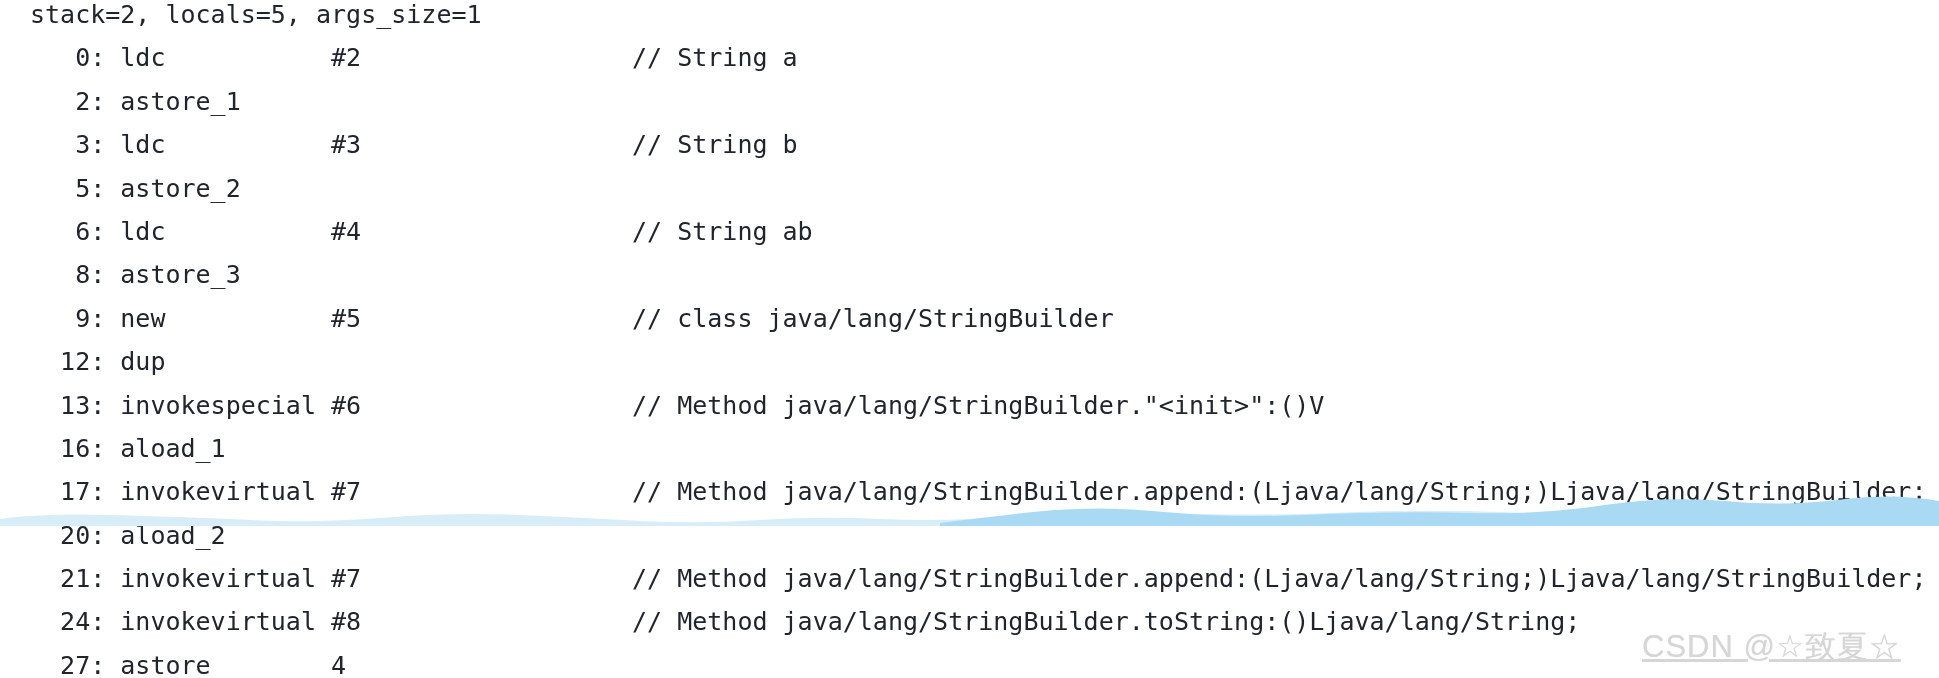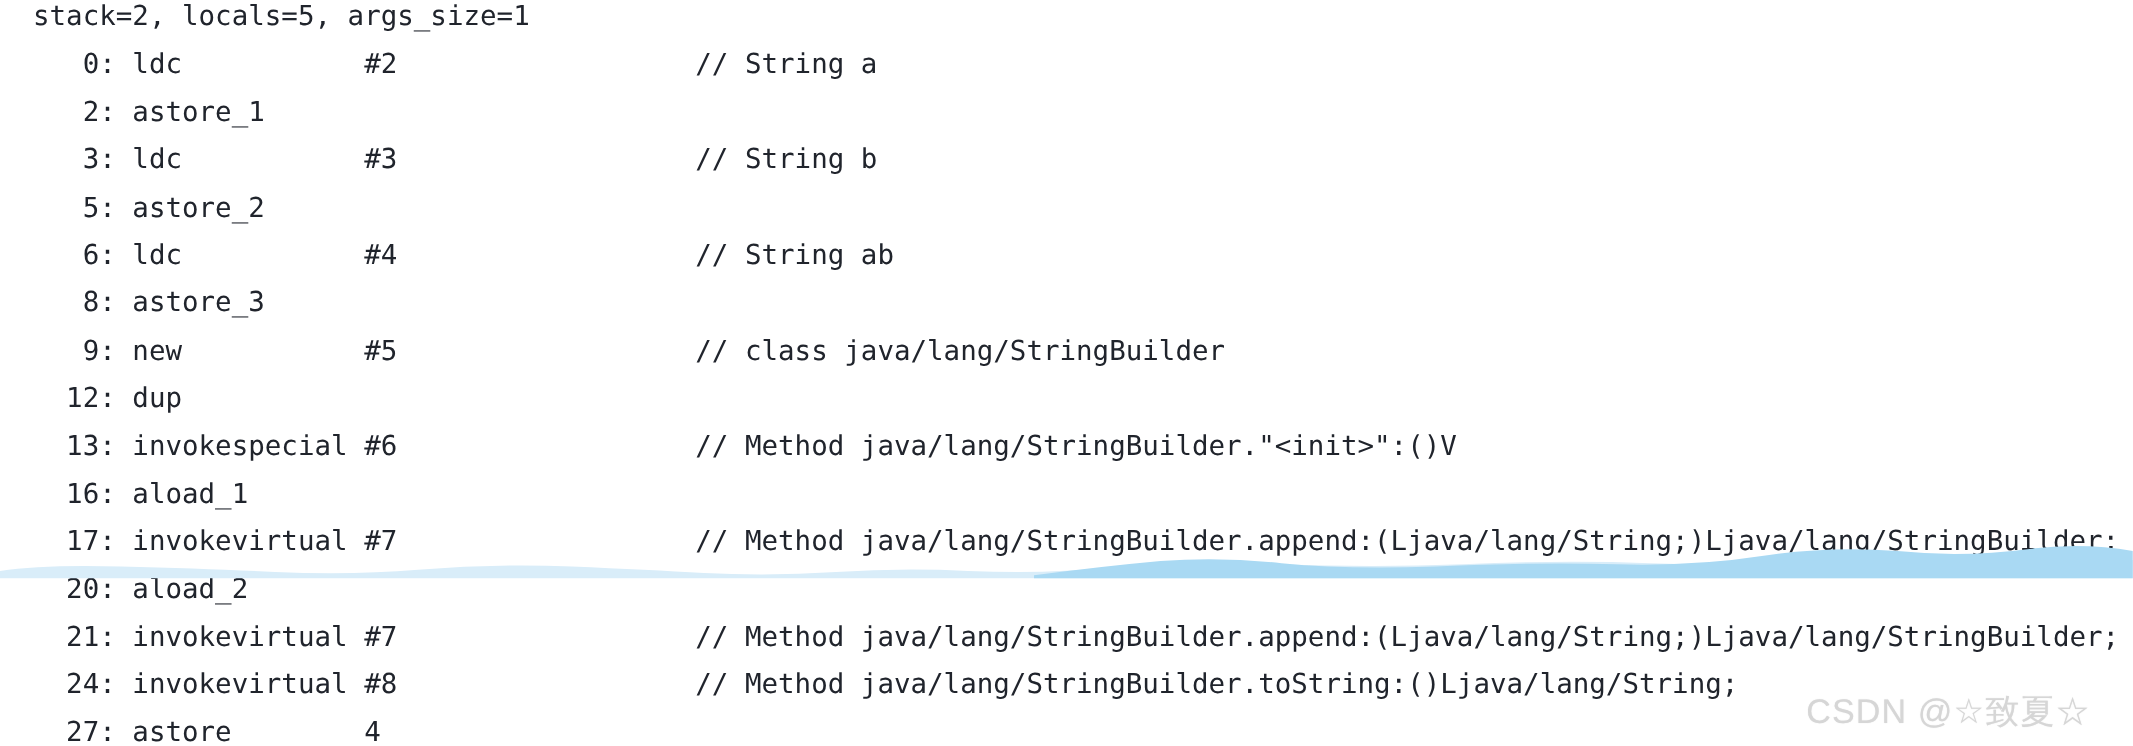--- a/index.html
+++ b/index.html
@@ -34,20 +34,21 @@
   #watermark {
     position: absolute;
     left: 1642px;
     top: 626px;
     font-family: "Liberation Sans", sans-serif;
     font-size: 31px;
     letter-spacing: 1px;
     color: var(--watermark-color, #d6d6d6);
     text-shadow: 0 0 1px rgba(190,190,190,0.45);
     white-space: nowrap;
+    text-decoration: underline;
   }
   #watermark-faint {
     position: absolute;
     left: 1694px;
     top: 580px;
     font-family: "Liberation Sans", sans-serif;
     font-size: 26px;
     color: rgba(200, 205, 210, 0.35);
     white-space: nowrap;
   }

